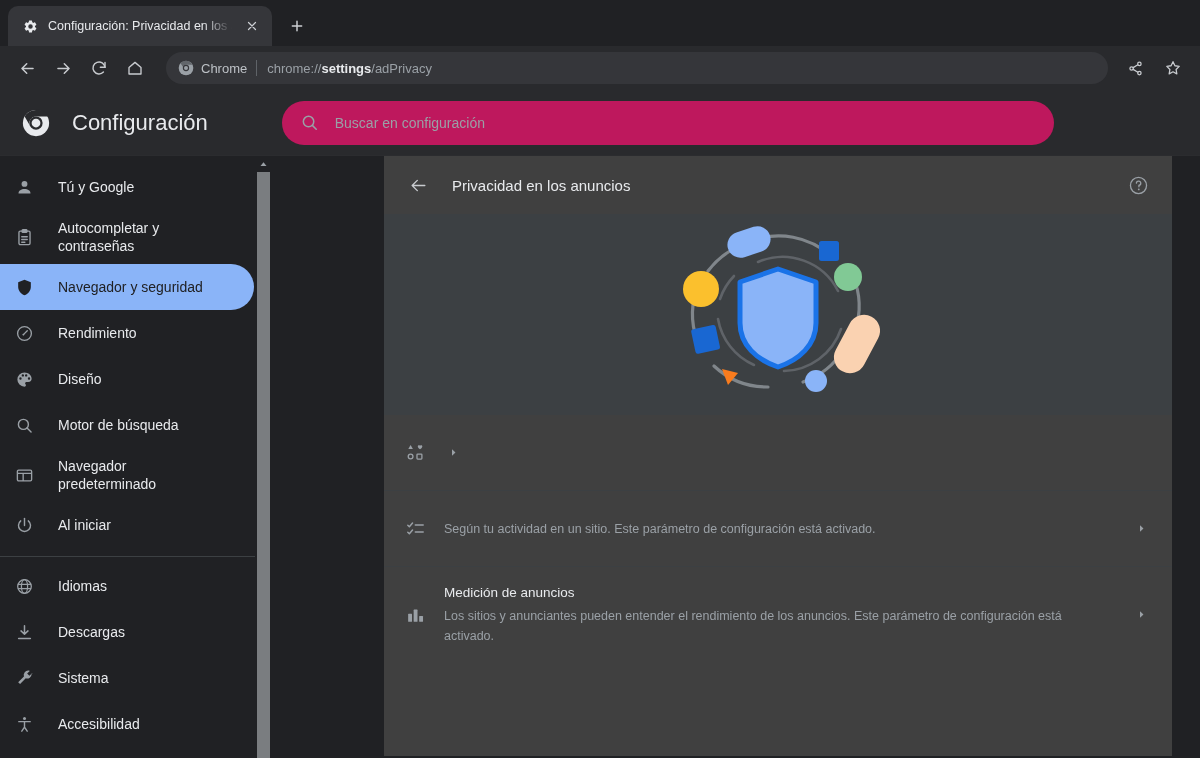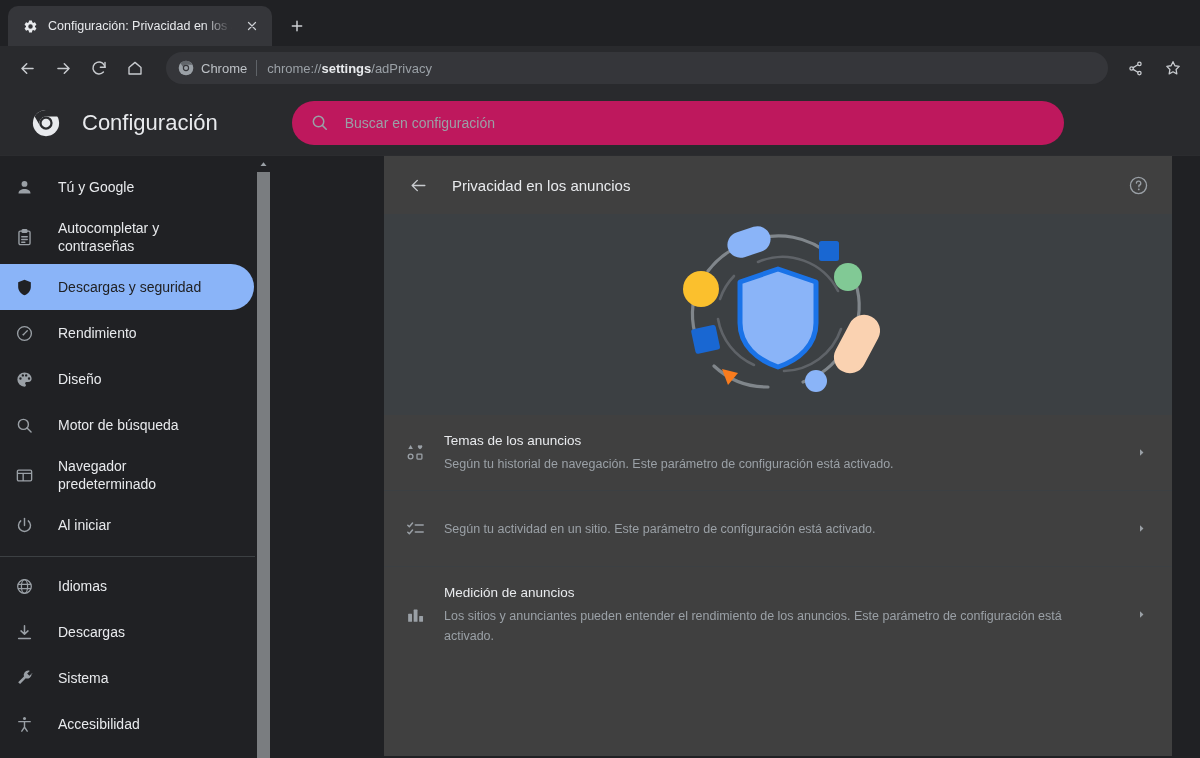--- a/index.html
+++ b/index.html
@@ -113,21 +113,21 @@
   }
   .omnibox-url b { color: #e8eaed; font-weight: 700; }
   .toolbar-right { display: flex; align-items: center; gap: 4px; flex: 0 0 auto; }
 
   
   .settings-header {
     height: 66px;
     background: #292A2D;
     display: flex;
     align-items: center;
-    padding-left: 28px;
+    padding-left: 18px;
     gap: 0;
     border-bottom: 1px solid #2b2c2f;
   }
   .settings-logo {
     width: 36px; height: 36px;
     display: flex; align-items: center; justify-content: center;
     flex: 0 0 36px;
   }
   .settings-title {
     font-size: 22px;
@@ -423,21 +423,21 @@
       </span>
       <span class="lbl" style="max-width:170px;display:inline-block;">Autocompletar y contraseñas</span>
     </div>
 
     <div class="nav-item selected">
       <span class="ico">
         <svg viewBox="0 0 24 24" width="19" height="19" fill="currentColor">
             <path d="M12 2.3l8 3.1v5.7c0 5-3.4 9.3-8 10.6-4.6-1.3-8-5.6-8-10.6V5.4z"></path>
           </svg>
       </span>
-      <span class="lbl">Descargas y seguridad</span>
+      <span class="lbl">Navegador y seguridad</span>
     </div>
 
     <div class="nav-item">
       <span class="ico">
         <svg viewBox="0 0 24 24" width="19" height="19" fill="none" stroke="currentColor" stroke-width="1.7">
             <circle cx="12" cy="12" r="8.7"></circle>
             <path d="M15.5 8.5L10.6 13.4" stroke-linecap="round"></path>
             <circle cx="10.6" cy="13.4" r="1.2" fill="currentColor" stroke="none"></circle>
           </svg>
       </span>
@@ -589,24 +589,20 @@
 
       <div class="row">
         <span class="row-ico">
           <svg viewBox="0 0 24 24" width="21" height="21" fill="none" stroke="currentColor" stroke-width="1.5">
             <path d="M6.4 3.4 L9 8 H3.8 Z" fill="currentColor" stroke="none"></path>
             <path d="M17.2 4.2c-1-1-2.6-.6-2.6.9 0 1.5 2.6 3.2 2.6 3.2s2.6-1.7 2.6-3.2c0-1.5-1.6-1.9-2.6-.9z" fill="currentColor" stroke="none"></path>
             <circle cx="6.4" cy="16.6" r="2.7"></circle>
             <rect x="13.7" y="13.9" width="5.6" height="5.6" rx="0.8"></rect>
           </svg>
         </span>
-        <div class="row-text">
-          <div class="row-title">Temas de los anuncios</div>
-          <div class="row-sub">Según tu historial de navegación. Este parámetro de configuración está activado.</div>
-        </div>
         <span class="row-arrow">
           <svg viewBox="0 0 12 12" width="9" height="9" fill="currentColor">
               <path d="M4 1.6 L8.6 6 L4 10.4 Z"></path>
             </svg>
         </span>
       </div>
 
       <div class="row">
         <span class="row-ico">
           <svg viewBox="0 0 24 24" width="21" height="21" fill="none" stroke="currentColor" stroke-width="1.7" stroke-linecap="round" stroke-linejoin="round">

